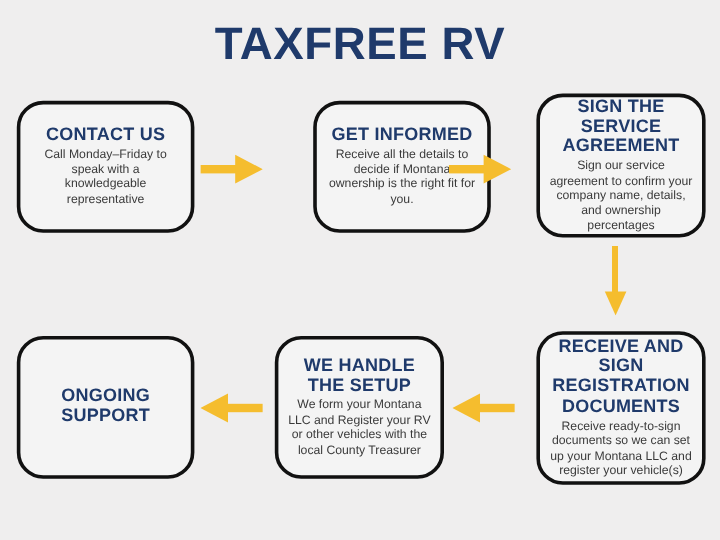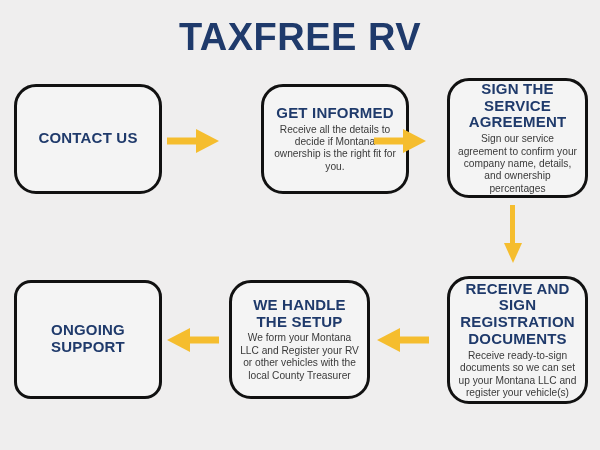--- a/index.html
+++ b/index.html
@@ -61,21 +61,21 @@
     font-size: 10.2px;
     line-height: 1.22;
   }
 
   
   #box-contact-us      { left: 14px;  top: 84px;  width: 148px; height: 110px; }
   #box-get-informed    { left: 221px; top: 84px;  width: 148px; height: 110px; margin-left: 40px; }
   #box-sign-agreement  { left: 447px; top: 78px;  width: 141px; height: 120px; }
   #box-receive-sign    { left: 447px; top: 276px; width: 141px; height: 128px; }
   #box-we-handle-setup { left: 229px; top: 280px; width: 141px; height: 119px; }
-  #box-ongoing-support { left: 14px;  top: 280px; width: 148px; height: 119px; border-radius: 17px; }
+  #box-ongoing-support { left: 14px;  top: 280px; width: 148px; height: 119px; }
 
   
   .arrow {
     position: absolute;
   }
   .arrow svg { display: block; }
 
   #arrow-contact-to-informed   { left: 167px; top: 128px; }
   #arrow-informed-to-agreement { left: 374px; top: 128px; }
   #arrow-agreement-to-receive  { left: 500px; top: 205px; }
@@ -84,20 +84,21 @@
 </style>
 </head>
 <body>
 
 <div id="canvas">
 
   <div id="page-title">TAXFREE RV</div>
 
   <div class="flow-box" id="box-contact-us">
     <div class="box-title">CONTACT US</div>
+    <div class="box-body">Call Monday–Friday to speak with a knowledgeable representative</div>
   </div>
 
   <div class="flow-box" id="box-get-informed">
     <div class="box-title">GET INFORMED</div>
     <div class="box-body">Receive all the details to decide if Montana ownership is the right fit for you.</div>
   </div>
 
   <div class="flow-box" id="box-sign-agreement">
     <div class="box-title">SIGN THE SERVICE AGREEMENT</div>
     <div class="box-body">Sign our service agreement to confirm your company name, details, and ownership percentages</div>

